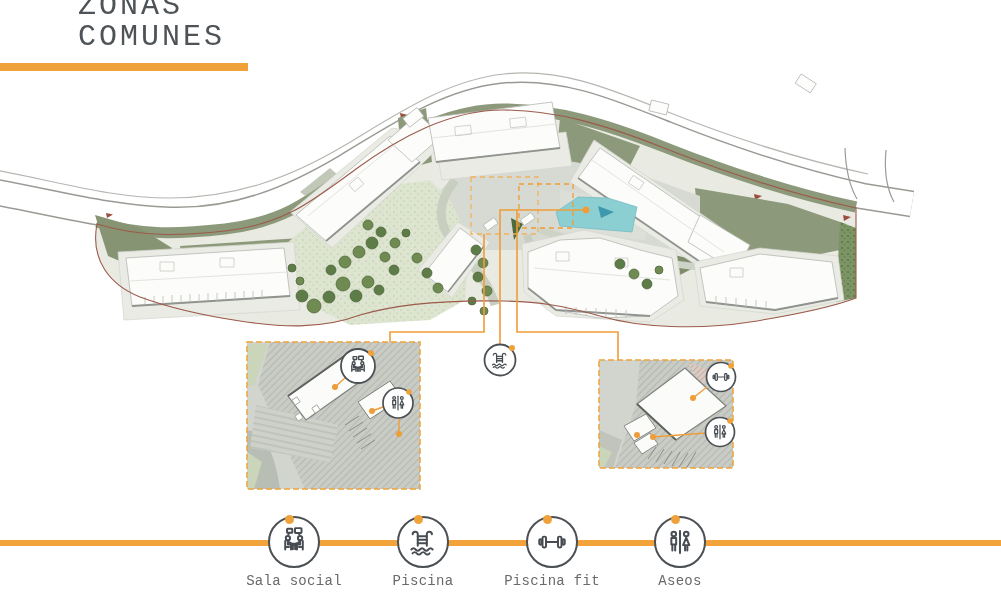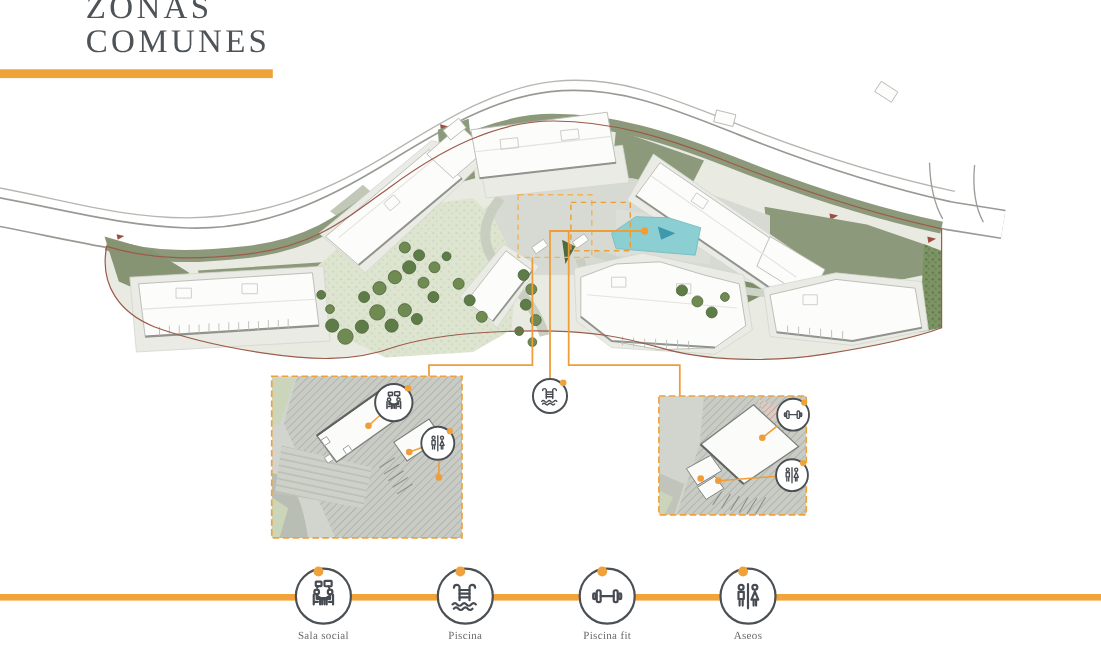--- a/index.html
+++ b/index.html
@@ -1,35 +1,35 @@
 <!DOCTYPE html>
 <html><head>
 <meta charset="utf-8">
 <style>
   html,body{margin:0;padding:0;background:#ffffff;}
   .page{position:relative;width:1001px;height:606px;background:#ffffff;overflow:hidden;
-        font-family:Liberation Serif, serif;}
+        font-family:Liberation Mono, monospace;}
   
   .title{position:absolute;left:78px;top:-9px;color:#4e5358;font-size:30px;
          letter-spacing:3px;font-weight:400;line-height:31px;}
   .title span{display:block;}
   .title-bar{position:absolute;left:0;top:63px;width:248px;height:8px;background:#f0a23a;}
   
   .plan-svg{position:absolute;left:0;top:0;}
   
   .legend-line{position:absolute;left:0;top:540px;width:1001px;height:6px;background:#f2a43b;}
   .legend-item{position:absolute;top:516px;width:0;height:0;}
   .legend-circle{position:absolute;left:-26px;top:0;width:52px;height:52px;border-radius:50%;
                  background:#ffffff;border:2px solid #4b5054;box-sizing:border-box;
                  display:flex;align-items:center;justify-content:center;}
   .legend-circle svg{width:34px;height:34px;}
   .legend-dot{position:absolute;left:15px;top:-3px;width:9px;height:9px;border-radius:50%;
               background:#f0a23a;}
   .legend-label{position:absolute;left:-70px;top:57px;width:140px;text-align:center;
-                color:#6a6a6a;font-size:10px;letter-spacing:0.3px;}
+                color:#6a6a6a;font-size:14px;letter-spacing:0.3px;}
   .icon-stroke{fill:none;stroke:#474c52;stroke-width:1.4;stroke-linecap:round;stroke-linejoin:round;}
 </style>
 </head>
 <body>
 
 <div class="page">
 
   <svg width="0" height="0" style="position:absolute" aria-hidden="true">
     <defs>
       <symbol id="icon-piscina" viewBox="0 0 24 24">

